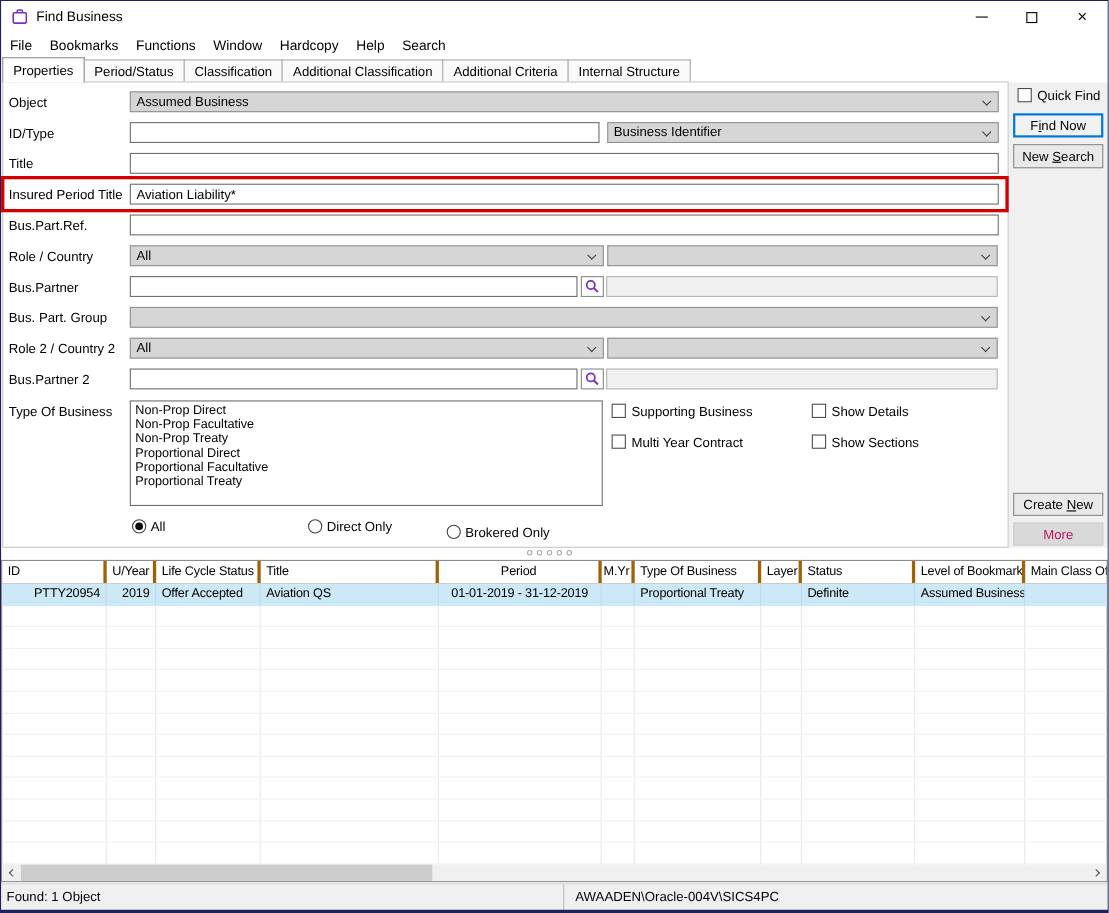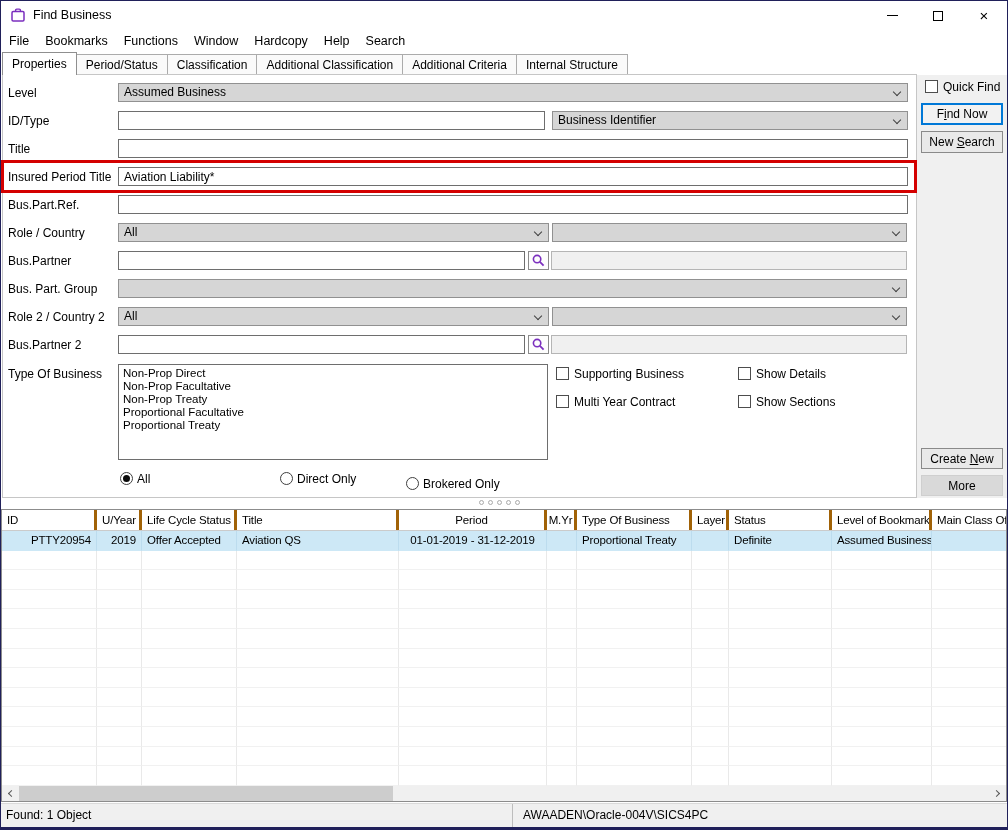--- a/index.html
+++ b/index.html
@@ -52,21 +52,21 @@
 
   .cb { width:13px; height:13px; background:#fff; border:1px solid #4d4d4d; display:inline-block; flex:none; }
   .cbrow { display:flex; align-items:center; gap:5px; height:15px; z-index:2; }
   .radio { width:13px; height:13px; border:1px solid #3f3f3f; border-radius:50%; background:#fff; flex:none; position:relative; }
   .radio.sel::after { content:''; position:absolute; left:2px; top:2px; width:7px; height:7px; border-radius:50%; background:#0a0a0a; }
   .radrow { display:flex; align-items:center; gap:4px; height:15px; z-index:2; }
 
   .btn { background:#e9e9e9; border:1px solid #8a8a8a; font-size:12px; text-align:center;
          font-family:"Liberation Sans",sans-serif; display:flex; align-items:center; justify-content:center; }
   .btn.default { border:2px solid #0078d7; background:#f2f2f2; }
-  .btn.disabled { background:#d9d9d9; border-color:#cfcfcf; color:#000000; }
+  .btn.disabled { background:#d9d9d9; border-color:#cfcfcf; color:#be185d; }
 
   
   #annotation-box { left:1px; top:160px; width:916px; height:33px; border:3px solid #d40000; z-index:10; pointer-events:none; }
 
   
   #splitter { left:479px; top:500px; display:flex; gap:4px; z-index:2; }
   .dot { width:5px; height:5px; border:1px solid #aaa; border-radius:50%; background:#fdfdfd; }
 
   
   #results-wrap { left:1px; top:509px; width:1006px; height:293px; border:1px solid #8c8c8c; background:#fff; overflow:hidden; }
@@ -133,21 +133,21 @@
   <span class="tab">Period/Status</span>
   <span class="tab">Classification</span>
   <span class="tab">Additional Classification</span>
   <span class="tab">Additional Criteria</span>
   <span class="tab">Internal Structure</span>
 </div>
 
 <div id="form-pane" class="abs"></div>
 <div id="right-panel" class="abs"></div>
 
-<span class="abs flabel" style="top:86px">Level</span>
+<span class="abs flabel" style="top:86px">Object</span>
 <span class="abs flabel" style="top:114px">ID/Type</span>
 <span class="abs flabel" style="top:142px">Title</span>
 <span class="abs flabel" style="top:170px">Insured Period Title</span>
 <span class="abs flabel" style="top:198px">Bus.Part.Ref.</span>
 <span class="abs flabel" style="top:226px">Role / Country</span>
 <span class="abs flabel" style="top:254px">Bus.Partner</span>
 <span class="abs flabel" style="top:282px">Bus. Part. Group</span>
 <span class="abs flabel" style="top:310px">Role 2 / Country 2</span>
 <span class="abs flabel" style="top:338px">Bus.Partner 2</span>
 <span class="abs flabel" style="top:367px">Type Of Business</span>
@@ -201,20 +201,21 @@
     <circle cx="5.1" cy="5.1" r="3.7" fill="none" stroke="#7b2fbe" stroke-width="1.6"></circle>
     <line x1="7.9" y1="7.9" x2="11.6" y2="11.6" stroke="#7b2fbe" stroke-width="1.8"></line>
   </svg>
 </div>
 <div class="abs robox" style="left:551px;top:335px;width:356px"><span></span></div>
 
 <div id="tob-list" class="abs">
   <div class="tob-opt">Non-Prop Direct</div>
   <div class="tob-opt">Non-Prop Facultative</div>
   <div class="tob-opt">Non-Prop Treaty</div>
+  <div class="tob-opt">Proportional Direct</div>
   <div class="tob-opt">Proportional Facultative</div>
   <div class="tob-opt">Proportional Treaty</div>
 </div>
 
 <div class="abs cbrow" style="left:556px;top:366px">
   <span class="cb"></span>
     <span>Supporting Business</span>
 </div>
 <div class="abs cbrow" style="left:738px;top:366px">
   <span class="cb"></span>

